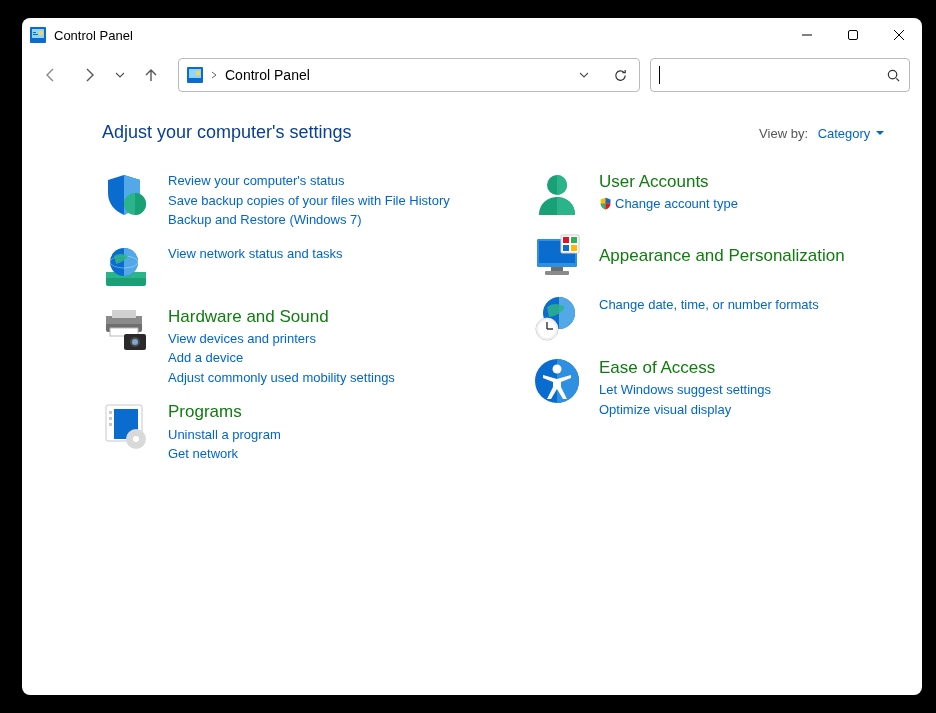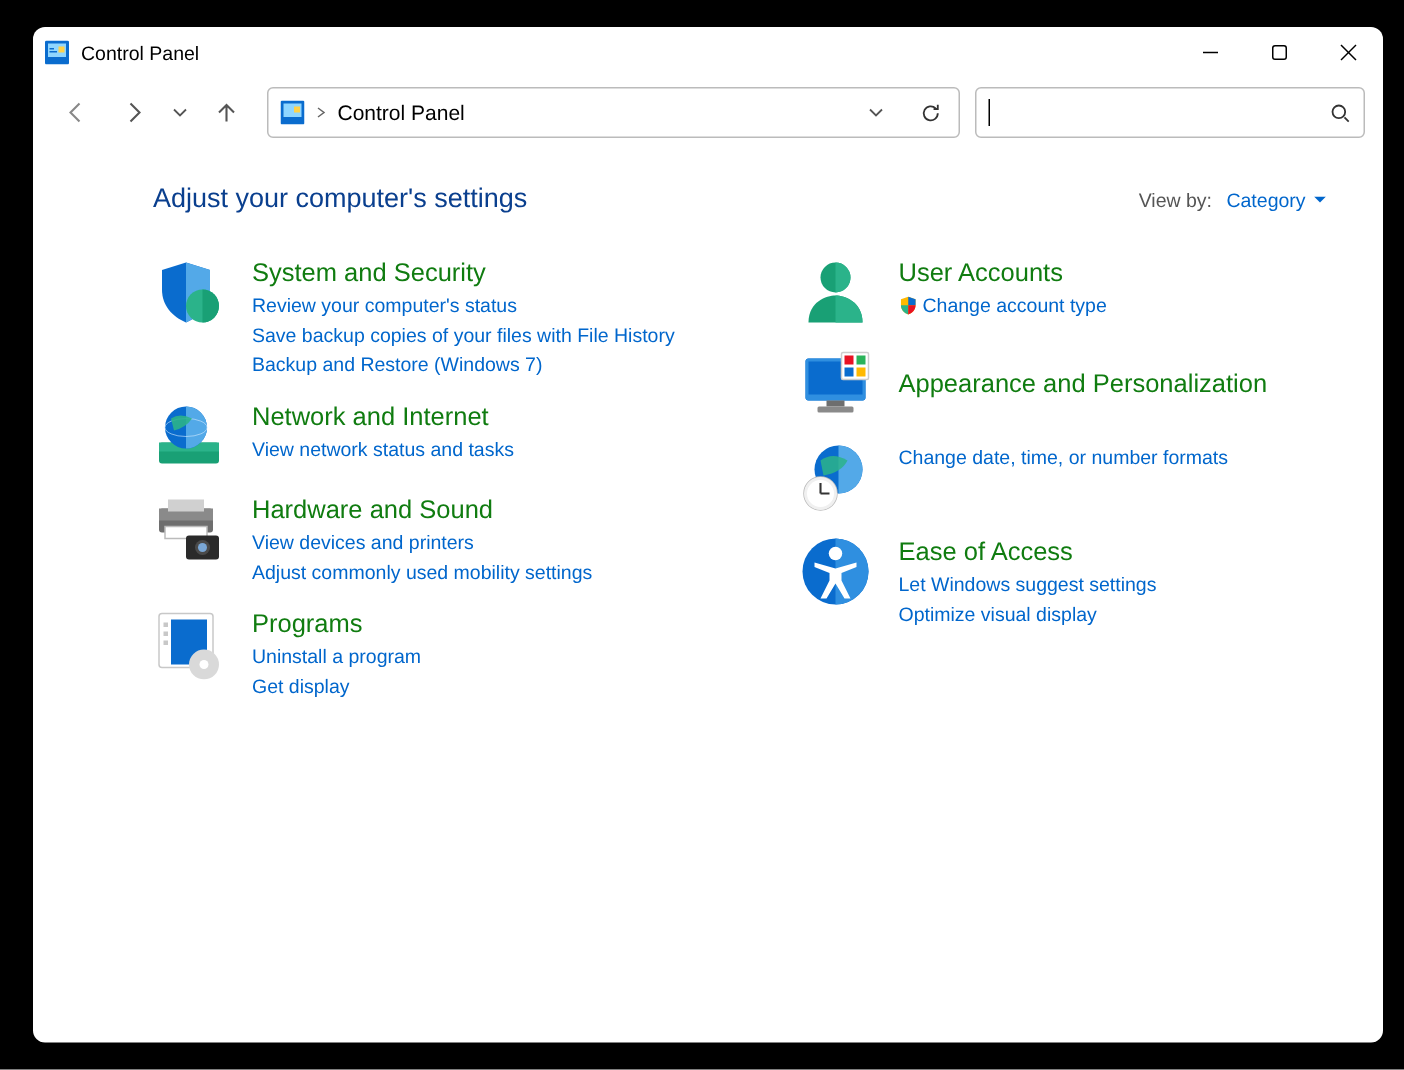--- a/index.html
+++ b/index.html
@@ -292,80 +292,79 @@
           <div class="cat-icon">
             <svg width="48" height="48" viewBox="0 0 48 48">
               <path d="M22 4 L38 9 L38 22 C38 33 31 40 22 44 C13 40 6 33 6 22 L6 9 Z" fill="#0a6cce"></path>
               <path d="M22 4 L38 9 L38 22 C38 33 31 40 22 44 Z" fill="#53a9e8"></path>
               <circle cx="33" cy="33" r="11" fill="#2bb38a"></circle>
               <circle cx="33" cy="33" r="11" fill="none" stroke="#fff" stroke-width="0"></circle>
               <path d="M33 22 A11 11 0 0 1 33 44 Z" fill="#19a075"></path>
             </svg>
           </div>
           <div class="cat-body">
-            <div class="cat-title">System and Security</div>
             <a class="cat-link">Review your computer's status</a>
             <a class="cat-link">Save backup copies of your files with File History</a>
             <a class="cat-link">Backup and Restore (Windows 7)</a>
           </div>
         </div>
 
         <div class="category">
           <div class="cat-icon">
             <svg width="48" height="48" viewBox="0 0 48 48">
               <rect x="4" y="28" width="40" height="14" rx="2" fill="#19a075"></rect>
               <rect x="4" y="28" width="40" height="6" fill="#2bb38a"></rect>
               <circle cx="22" cy="18" r="14" fill="#0a6cce"></circle>
               <path d="M22 4 A14 14 0 0 1 22 32" fill="#53a9e8"></path>
               <ellipse cx="22" cy="18" rx="14" ry="6" fill="none" stroke="#cfe9ff" stroke-width="0.6" opacity="0.7"></ellipse>
               <path d="M12 12 Q18 8 26 12 Q22 18 14 20 Z" fill="#2bb38a" opacity="0.9"></path>
             </svg>
           </div>
           <div class="cat-body">
-            <div class="cat-title">Network and Internet</div>
             <a class="cat-link">View network status and tasks</a>
           </div>
         </div>
 
         <div class="category">
           <div class="cat-icon">
             <svg width="48" height="48" viewBox="0 0 48 48">
               <rect x="4" y="10" width="36" height="16" rx="2" fill="#6e6e6e"></rect>
               <rect x="4" y="10" width="36" height="8" fill="#8a8a8a"></rect>
               <rect x="10" y="4" width="24" height="8" fill="#d0d0d0"></rect>
               <rect x="8" y="22" width="28" height="8" fill="#fff" stroke="#bbb"></rect>
               <rect x="22" y="28" width="22" height="16" rx="2" fill="#2a2a2a"></rect>
               <circle cx="33" cy="36" r="5" fill="#4a4a4a"></circle>
               <circle cx="33" cy="36" r="3" fill="#7aa7d6"></circle>
             </svg>
           </div>
           <div class="cat-body">
             <div class="cat-title">Hardware and Sound</div>
             <a class="cat-link">View devices and printers</a>
+            <a class="cat-link">Add a device</a>
             <a class="cat-link">Adjust commonly used mobility settings</a>
           </div>
         </div>
 
         <div class="category">
           <div class="cat-icon">
             <svg width="48" height="48" viewBox="0 0 48 48">
               <rect x="4" y="4" width="36" height="36" rx="2" fill="#fff" stroke="#c8c8c8"></rect>
               <rect x="12" y="8" width="24" height="30" fill="#0a6cce"></rect>
               <rect x="7" y="10" width="3" height="3" fill="#c8c8c8"></rect>
               <rect x="7" y="16" width="3" height="3" fill="#c8c8c8"></rect>
               <rect x="7" y="22" width="3" height="3" fill="#c8c8c8"></rect>
               <circle cx="34" cy="38" r="10" fill="#d9d9d9"></circle>
               <circle cx="34" cy="38" r="10" fill="url(#g)"></circle>
               <circle cx="34" cy="38" r="3" fill="#fff"></circle>
             </svg>
           </div>
           <div class="cat-body">
             <div class="cat-title">Programs</div>
             <a class="cat-link">Uninstall a program</a>
-            <a class="cat-link">Get display</a>
+            <a class="cat-link">Get network</a>
           </div>
         </div>
 
       </div>
 
       <div class="col">
 
         <div class="category">
           <div class="cat-icon">
             <svg width="48" height="48" viewBox="0 0 48 48">

